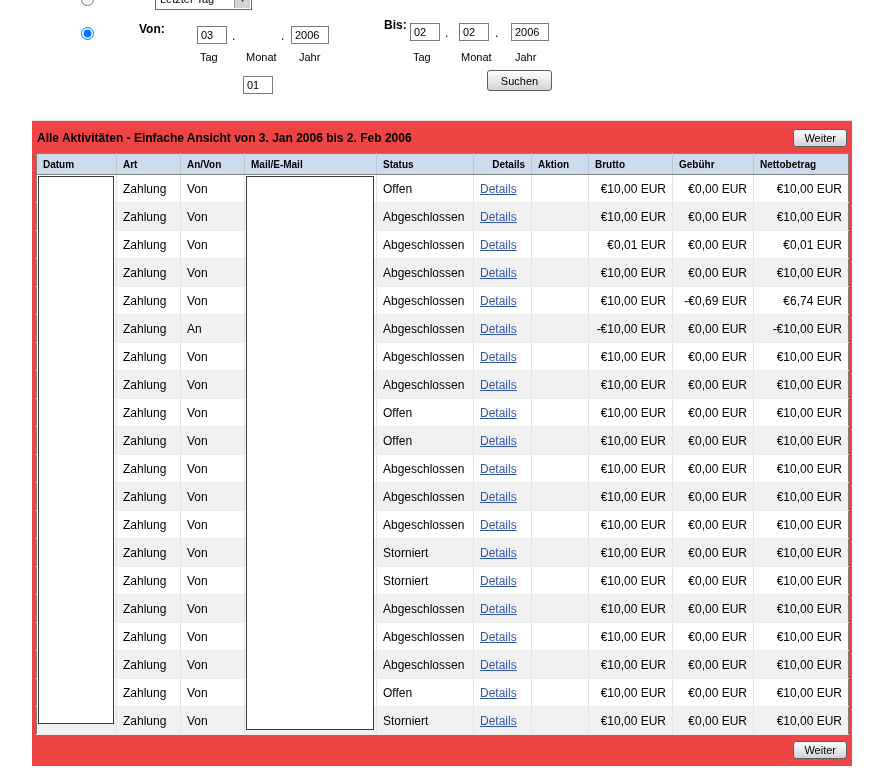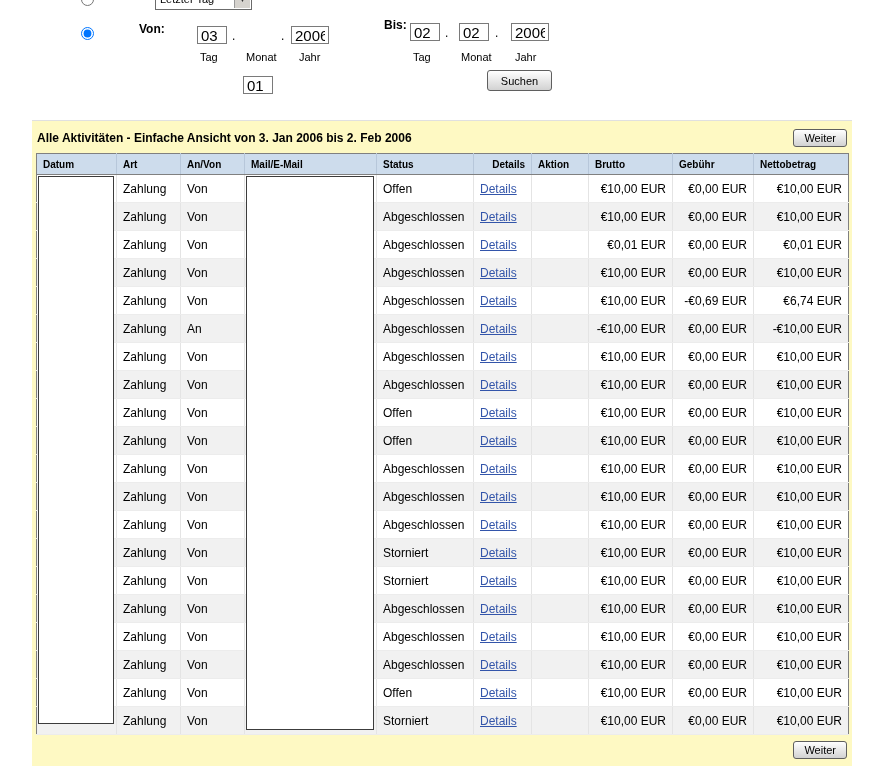--- a/index.html
+++ b/index.html
@@ -28,21 +28,21 @@
     background: #d6d3ce; border-left: 1px solid #9a9a9a;
     text-align: center; font-size: 8px; line-height: 17px; color: #333;
   }
 
   .bold-label { position: absolute; font-weight: bold; font-size: 12px; }
   #von-label { left: 139px; top: 22px; }
   #bis-label { left: 384px; top: 18px; }
 
   .date-input {
     position: absolute; width: 30px; height: 18px;
-    border: 1px solid #7a7a7a; font-size: 15px; padding: 1px 3px;
+    border: 1px solid #7a7a7a; font-size: 11px; padding: 1px 3px;
     font-family: inherit; background: #fff;
   }
   #von-tag   { left: 197px; top: 26px; }
   #von-monat { left: 243px; top: 28px; margin-top: 48px; }
   #von-jahr  { left: 291px; top: 26px; width: 38px; }
   #bis-tag   { left: 410px; top: 23px; }
   #bis-monat { left: 459px; top: 23px; }
   #bis-jahr  { left: 511px; top: 23px; width: 38px; }
 
   .dot { position: absolute; font-size: 12px; }
@@ -64,21 +64,21 @@
     padding: 2px 10px;
     border: 1px solid #5f5f5f; border-radius: 3px;
     background: linear-gradient(#ffffff, #d2d2d2);
     cursor: pointer; color: #000;
   }
   #suchen-button { position: absolute; left: 487px; top: 70px; width: 65px; height: 21px; }
 
   
   .results-panel {
     margin-left: 32px; width: 820px;
-    background: #fef9c3;
+    background: #ef4444;
     border-top: 1px solid #e0e0e0;
   }
   .results-header {
     display: flex; justify-content: space-between; align-items: center;
     padding: 8px 5px 6px 5px;
   }
   .results-title { font-size: 12px; font-weight: bold; }
 
   .table-wrap { position: relative; margin: 0 4px; }
   table.activity {

